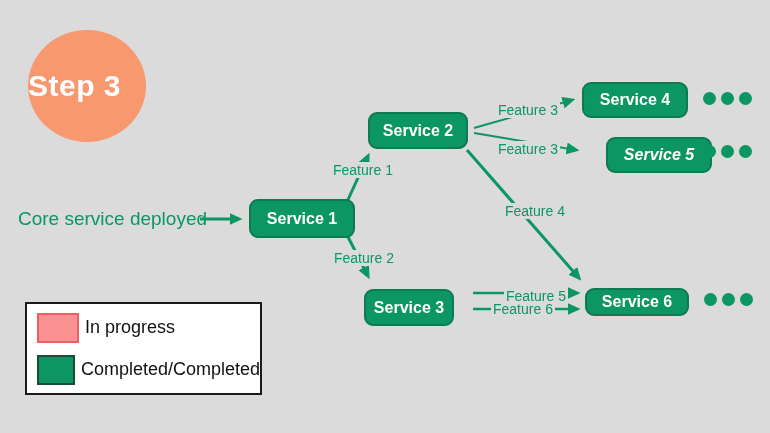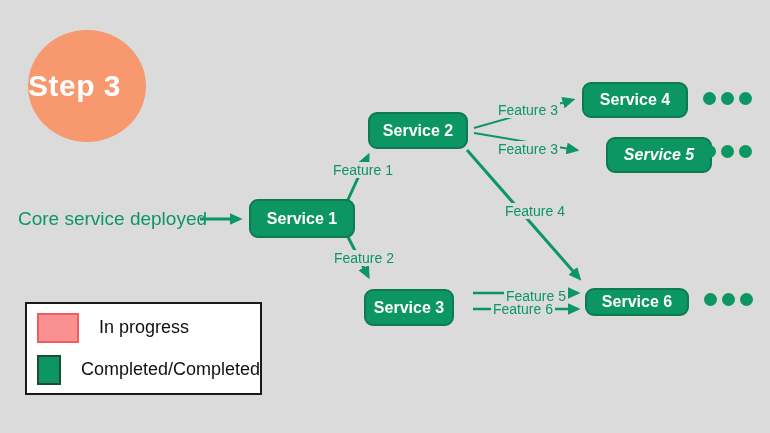--- a/index.html
+++ b/index.html
@@ -66,21 +66,21 @@
   .dots.r1{left:703px;top:92px;}
   .dots.r2{left:703px;top:145px;}
   .dots.r3{left:704px;top:293px;}
 
   .legend{
     position:absolute;left:25px;top:302px;width:237px;height:93px;z-index:2;
     box-sizing:border-box;background:#fff;border:2px solid #1A1A1A;
     display:flex;flex-direction:column;justify-content:center;
     gap:12px;padding-left:10px;
   }
-  .legend-row{display:flex;align-items:center;gap:20px;}
+  .legend-row{display:flex;align-items:center;gap:6px;}
   .swatch{
     width:42px;height:30px;box-sizing:border-box;border:2px solid;display:block;
   }
   .legend-row .legend-label{
     color:#111;font-size:18px;font-weight:500;white-space:nowrap;
   }
 </style>
 </head>
 <body>
 

